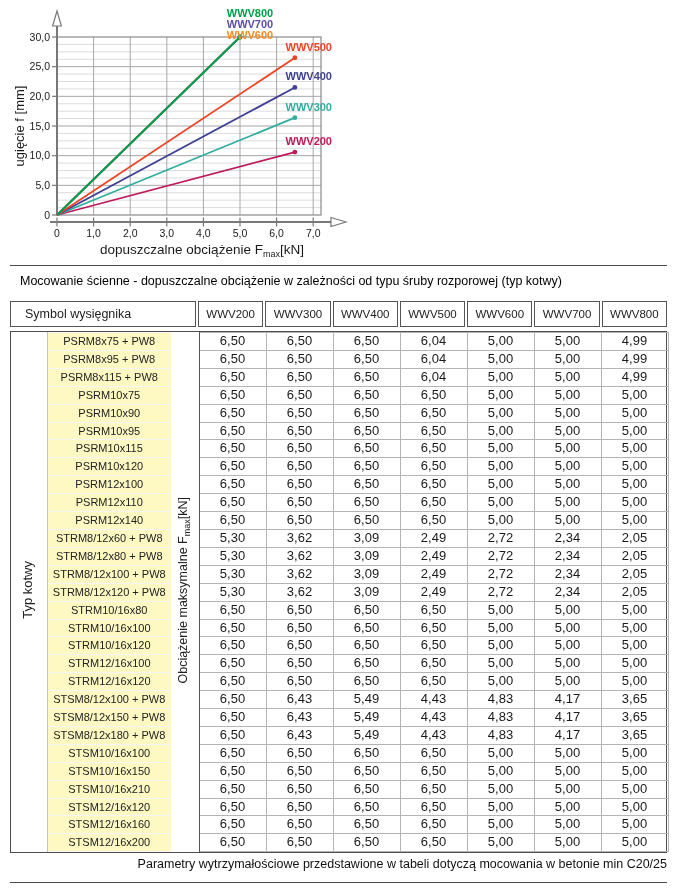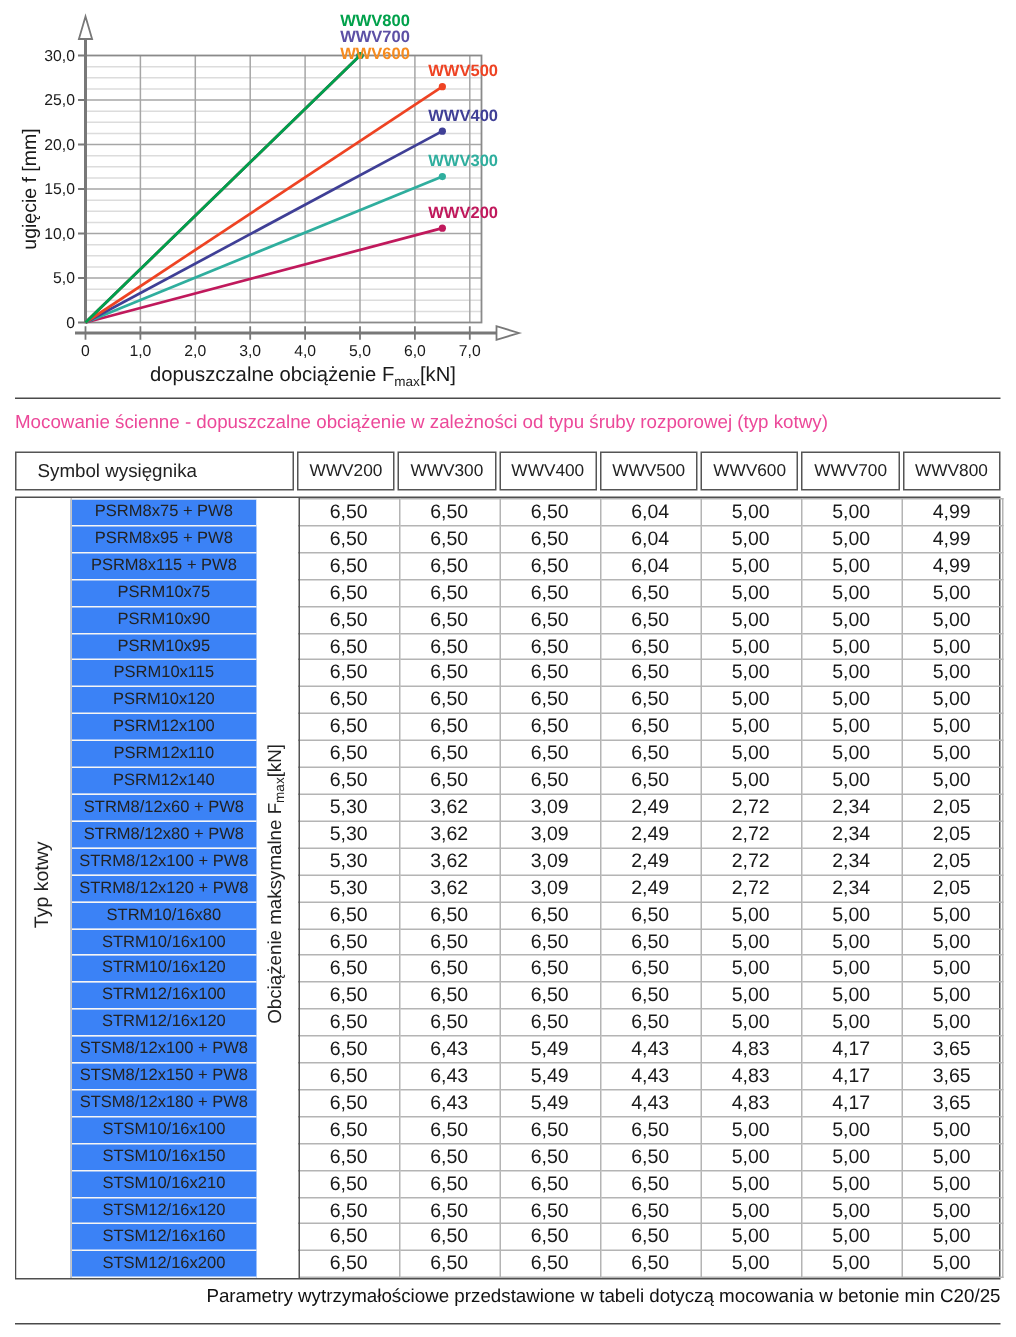--- a/index.html
+++ b/index.html
@@ -4,32 +4,32 @@
 <style>
   html,body{margin:0;padding:0;}
   body{
     width:677px;height:891px;position:relative;background:#ffffff;
     font-family:"Liberation Sans", sans-serif;color:#1a1a1a;overflow:hidden;
   }
   .chart-wrap{position:absolute;left:10px;top:3px;width:345px;height:262px;}
   .hr{position:absolute;left:10px;width:657px;border-top:1px solid #4a4a4a;height:0;}
   .hr-top{top:265px;}
   .hr-bottom{top:882px;}
-  .caption{position:absolute;left:10px;top:274px;width:657px;font-size:12.5px;color:#ec4899;}
+  .caption{position:absolute;left:20px;top:274px;width:657px;font-size:12.5px;color:#000000;}
   .footnote{position:absolute;left:10px;top:857px;width:657px;font-size:12.5px;color:#111;text-align:right;}
   .thead-row{position:absolute;left:10px;top:301px;width:657px;height:26px;display:flex;gap:2px;}
   .th{border:1px solid #555;box-sizing:border-box;display:flex;align-items:center;justify-content:center;
       font-size:11.5px;color:#222;background:#fff;}
   .th-corner{width:186px;flex:none;justify-content:flex-start;padding-left:14px;font-size:12.5px;}
   .th-col{flex:1;}
   .tbody-wrap{position:absolute;left:10px;top:331px;width:657px;box-sizing:border-box;border:1px solid #4f4f4f;background:#fff;}
   table.anchor{border-collapse:collapse;table-layout:fixed;width:100%;}
   table.anchor td{padding:0;height:16.9px;line-height:16.9px;text-align:center;vertical-align:middle;}
   td.group-cell{background:#fff;border-right:1px solid #c4c4c4;}
-  td.name-cell{background:#3b82f6;border-top:1px solid #f5f5f5;border-bottom:1px solid #f5f5f5;
+  td.name-cell{background:#fef9c3;border-top:1px solid #f5f5f5;border-bottom:1px solid #f5f5f5;
                font-size:11px;color:#222;}
   td.vlabel-cell{background:#fff;border-right:1px solid #555;}
   td.val-cell{border:1px solid #b4b4b4;font-size:13px;color:#1a1a1a;}
   .vert{display:inline-block;writing-mode:vertical-rl;transform:rotate(180deg);white-space:nowrap;
         font-size:13px;color:#222;}
   .vert sub{font-size:9px;}
 </style>
 </head>
 <body>
 

